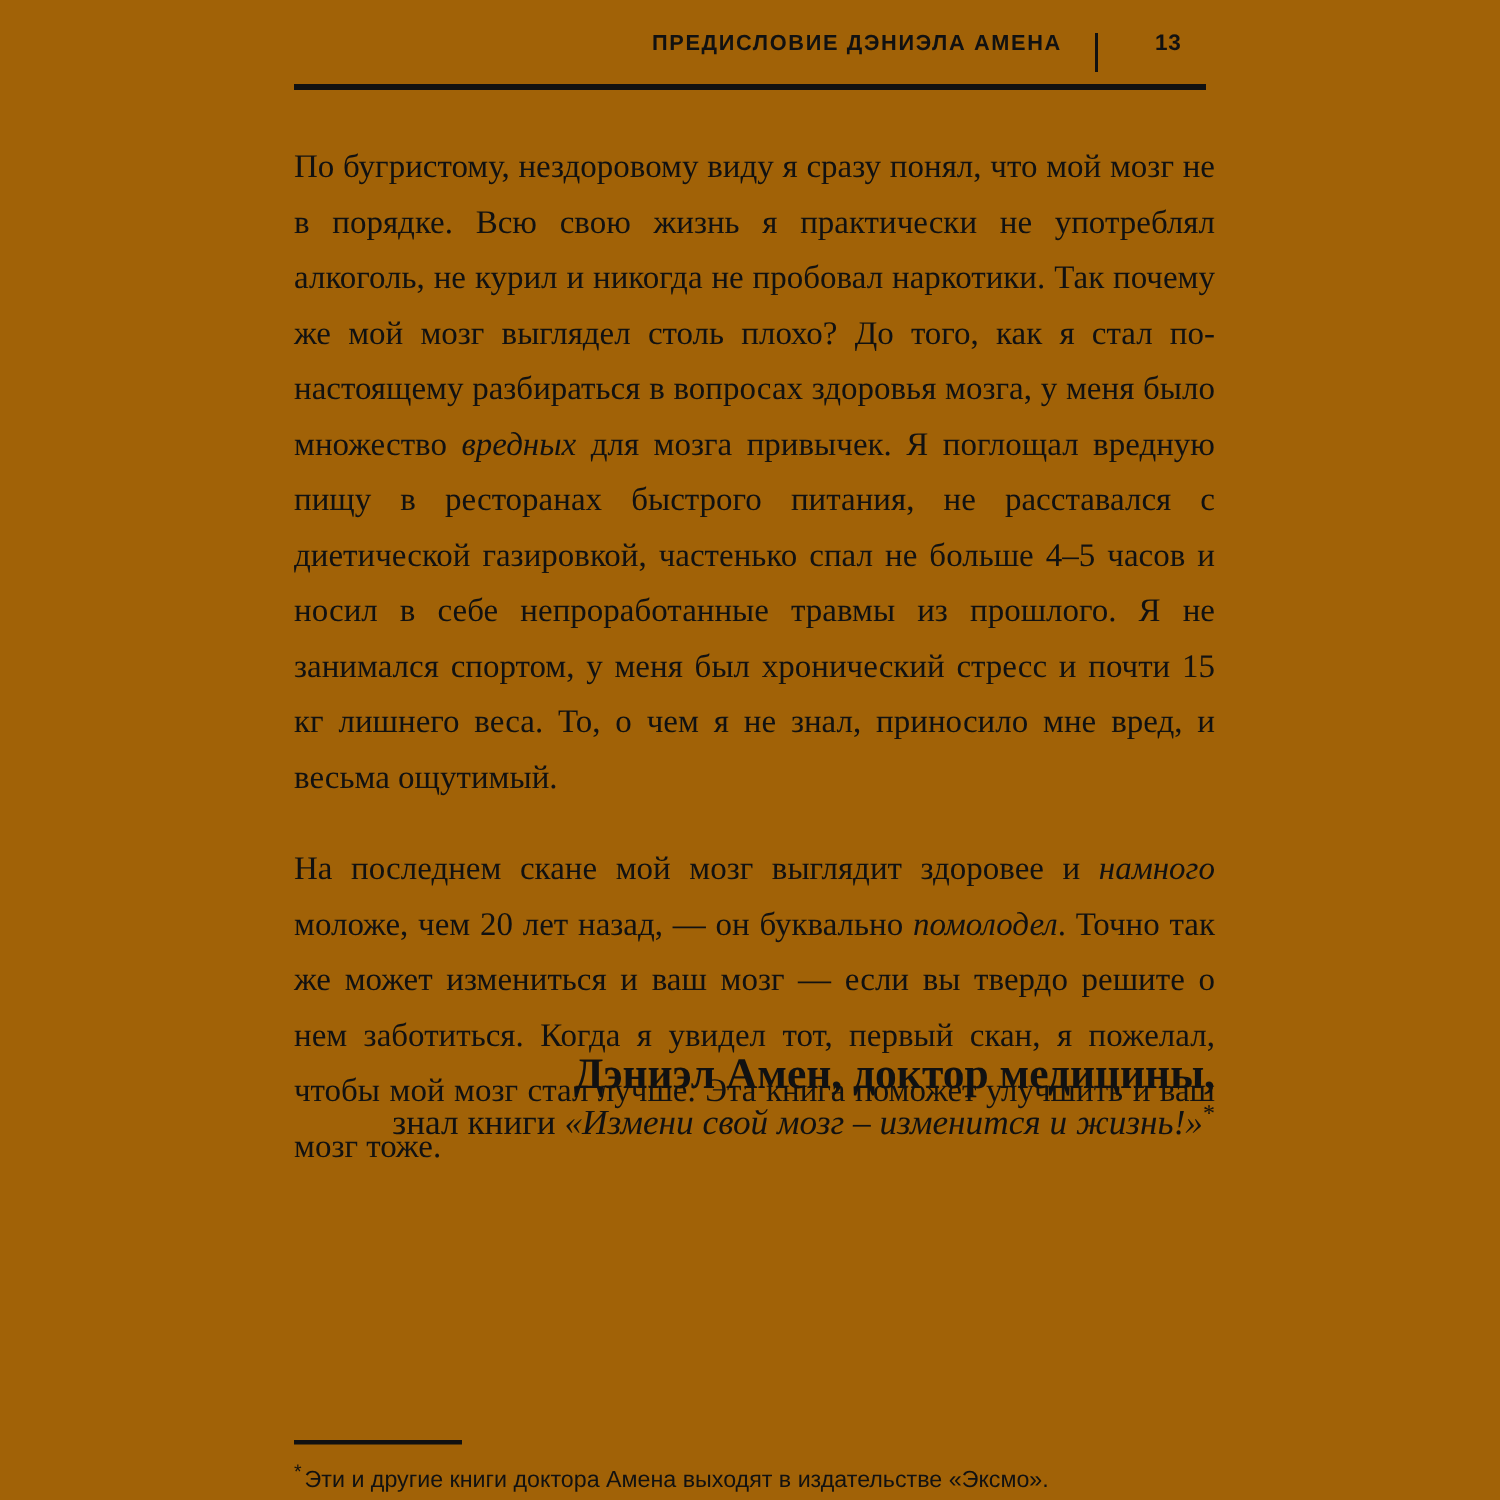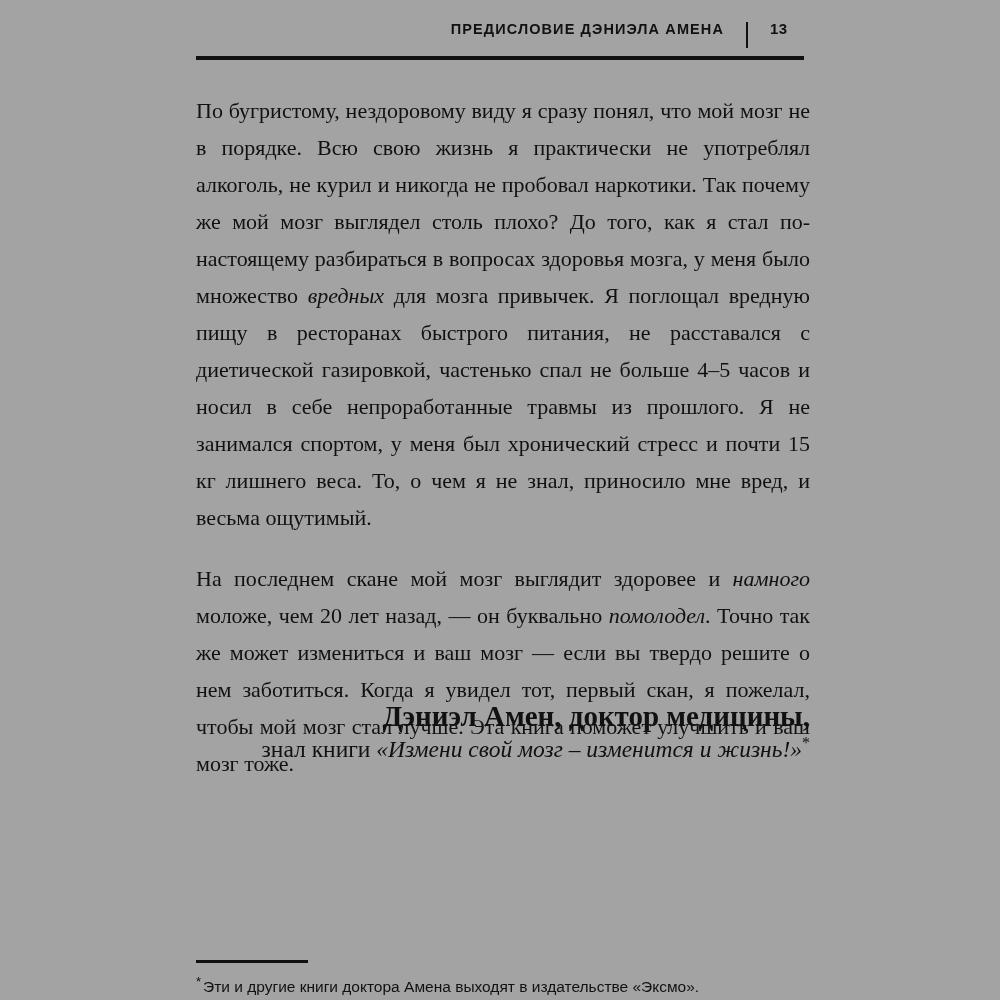--- a/index.html
+++ b/index.html
@@ -15,21 +15,21 @@
     position: relative;
     overflow: hidden;
   }
 
   .page {
     position: absolute;
     left: 0;
     top: 0;
     width: 1000px;
     height: 1000px;
-    background: #a3a3a3;
+    background: #a16207;
   }
 
   
   .header {
     position: absolute;
     left: 196px;
     top: 20px;
     width: 608px;
     height: 46px;
   }
@@ -55,20 +55,21 @@
     margin: 2px 22px 2px 22px;
   }
   .header-folio {
     font-family: "Liberation Sans", sans-serif;
     font-weight: bold;
     font-size: 15px;
     color: #111111;
     width: 34px;
     text-align: left;
     letter-spacing: 0.5px;
+    margin-left: 16px;
   }
   .header-rule {
     position: absolute;
     left: 0;
     bottom: 6px;
     width: 608px;
     height: 4px;
     background: #111111;
   }
 

